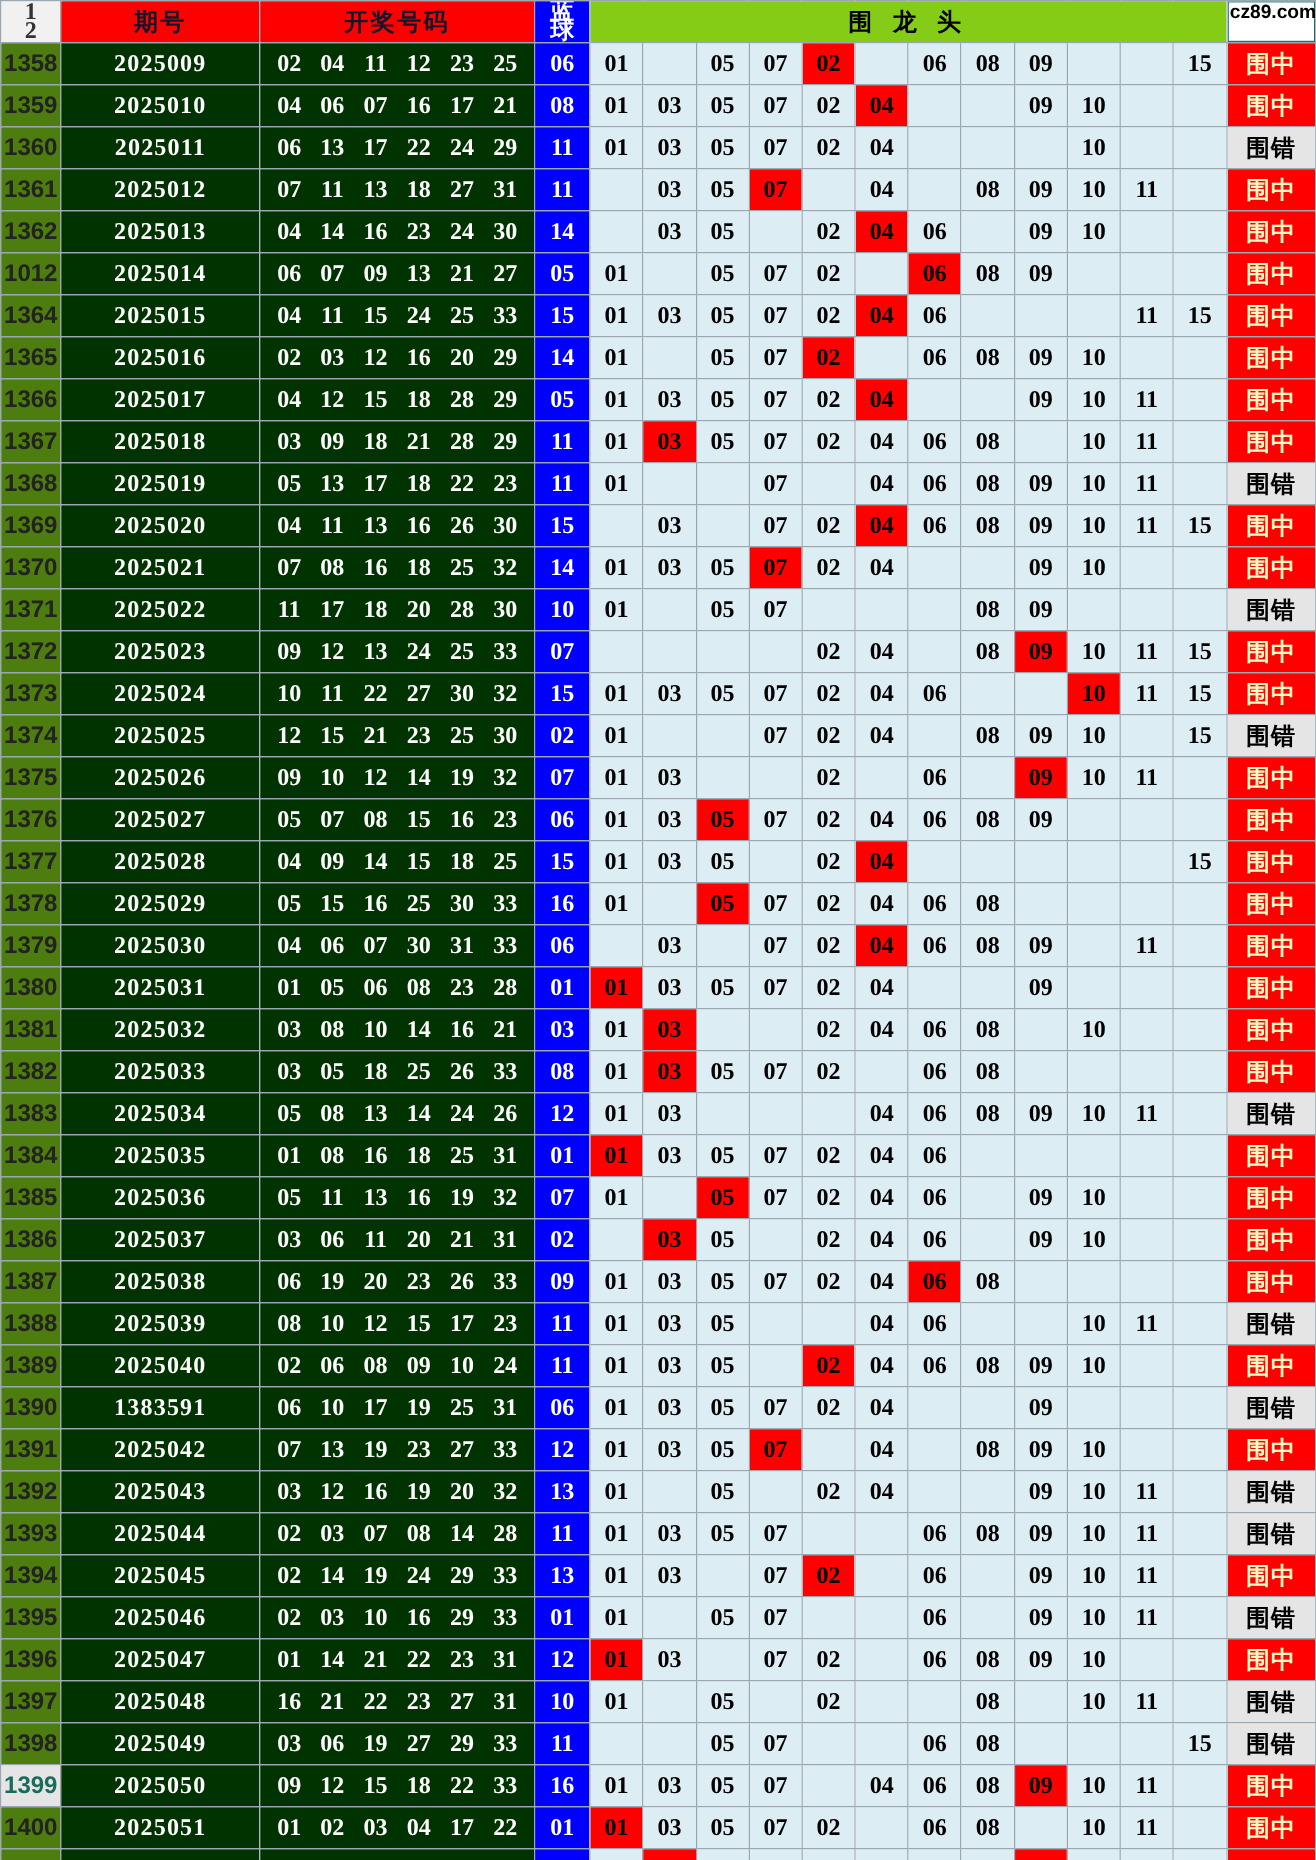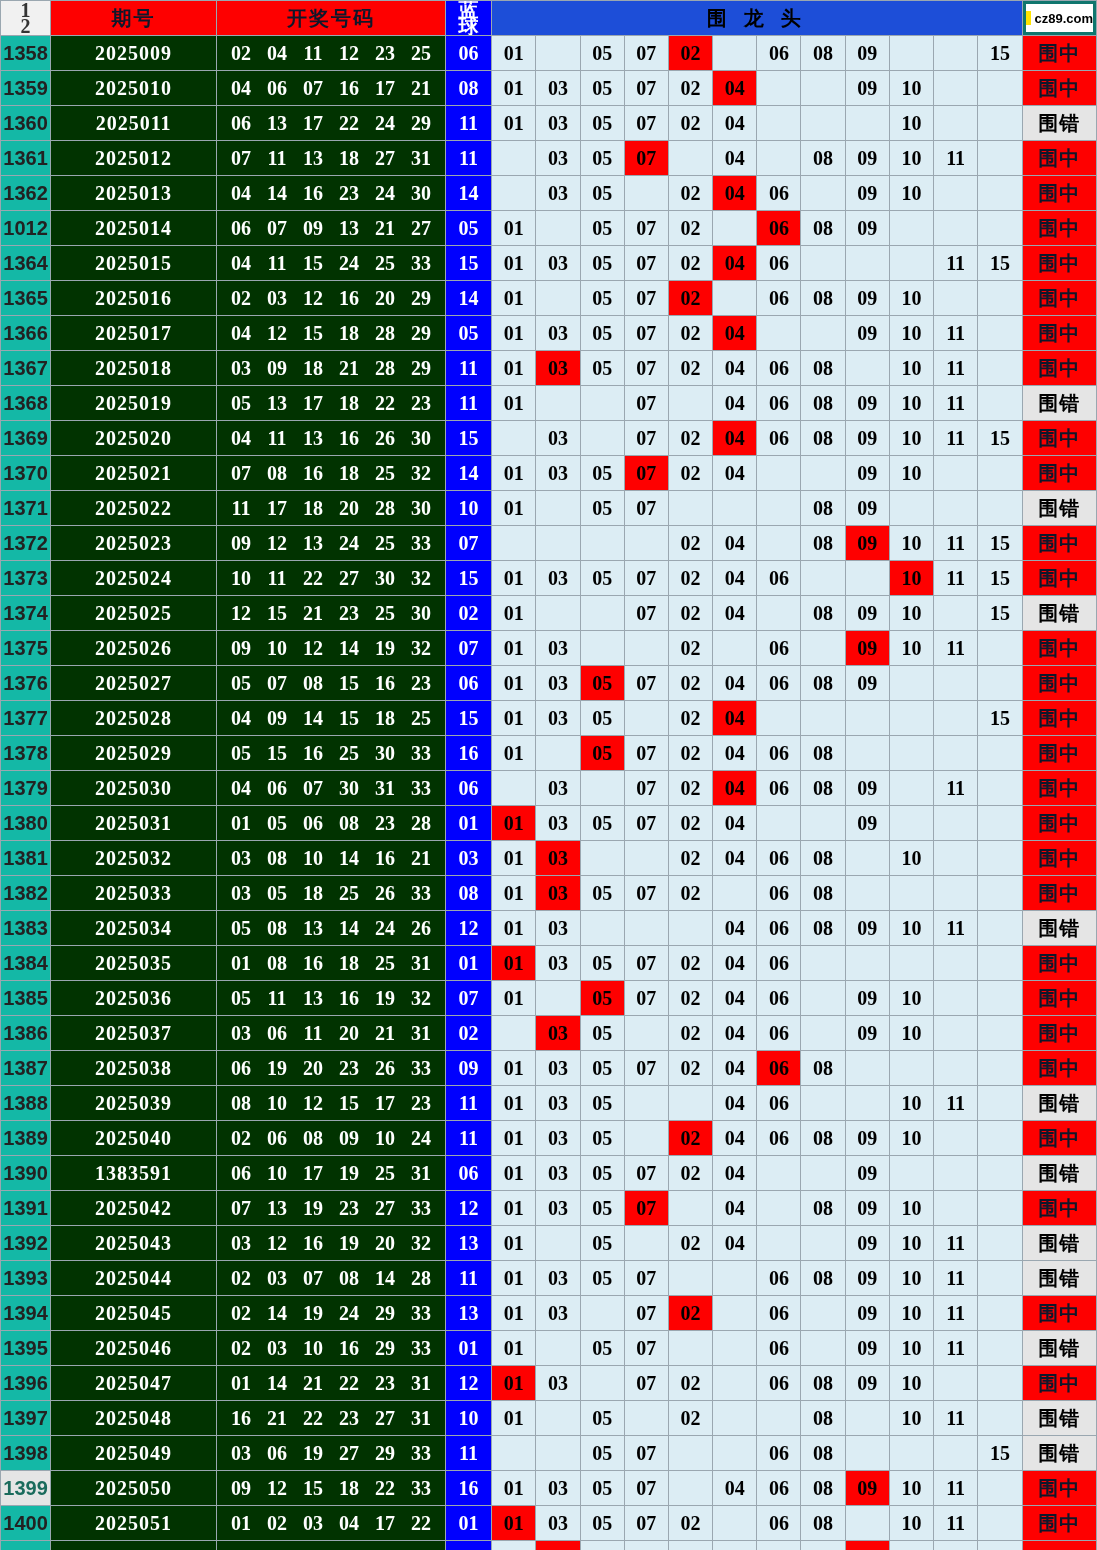--- a/index.html
+++ b/index.html
@@ -48,51 +48,50 @@
     letter-spacing: 2px;
   }
   .hdr-blue {
     background: #0000fe;
     color: #ffffff;
     font-size: 17px;
     font-weight: bold;
     line-height: 17px;
   }
   .hdr-wei {
-    background: #1d4ed8;
+    background: #84cc16;
     color: #000;
     font-size: 24px;
     font-weight: bold;
     letter-spacing: 6px;
   }
   .logo-cell {
     background: #ffffff;
     padding: 0;
   }
   .logo {
     display: flex;
-    align-items: center;
     justify-content: center;
     height: 100%;
     background: #ffffff;
-    border: 3px solid #0f766e;
+    border: 1px solid #0f766e;
     font-family: "Liberation Sans", sans-serif;
-    font-size: 13px;
+    font-size: 16px;
     font-weight: bold;
     color: #000;
   }
   .logo .sq {
     display: inline-block;
     width: 14px; height: 14px;
     background: #ffe400;
     margin-right: 3px;
   }
   
   .c-idx {
-    background: #14b8a6;
+    background: #4d7c0f;
     color: #222;
     font-family: "Liberation Sans", sans-serif;
     font-size: 17px;
     font-weight: bold;
   }
   .c-idx.hl { background: #e5e5e5; color: #1a6b5c; }
   .c-issue {
     background: #013300;
     color: #ffffff;
     font-size: 21px;
@@ -123,21 +122,21 @@
   }
   .c-res {
     background: #e5e5e5;
     color: #000000;
     font-size: 21px;
     font-weight: bold;
     letter-spacing: 1px;
   }
   .c-res.hit {
     background: #fe0000;
-    color: #0f172a;
+    color: #fef9c3;
   }
   .balls-wrap {
     display: flex;
     justify-content: space-around;
     align-items: center;
     padding: 0 6px;
   }
   .balls-wrap span { flex: 1 1 0; text-align: center; }
 </style>
 </head>

